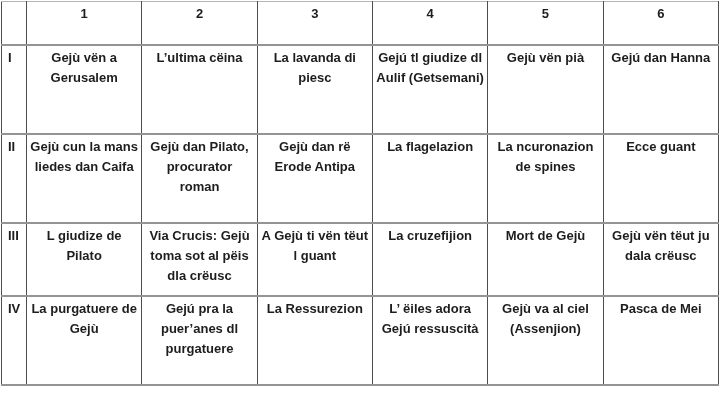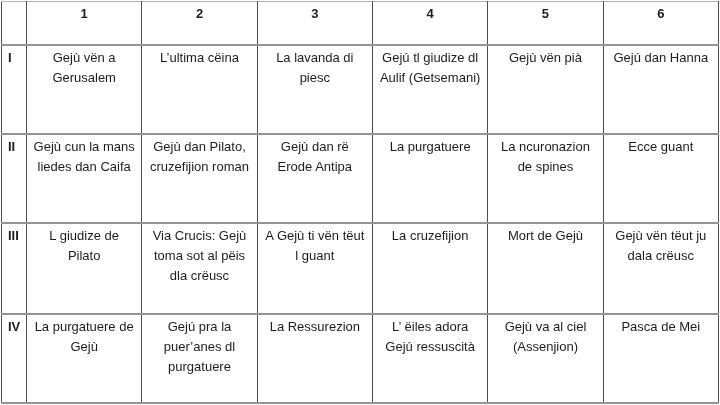--- a/index.html
+++ b/index.html
@@ -22,41 +22,41 @@
     width: 718px;
   }
   col.c-num { width: 25px; }
   th, td {
     box-sizing: border-box;
     vertical-align: top;
     text-align: center;
     color: var(--text-color, #1d1d1d);
     font-size: 13px;
     line-height: 20px;
-    font-weight: 400;
+    font-weight: 700;
     white-space: pre-line;
     padding: 2px 3px 0 3px;
     border-left: 1px solid var(--grid-vertical-line, #4d4d4d);
     border-right: 1px solid var(--grid-vertical-line, #4d4d4d);
     border-top: 2px solid var(--grid-horizontal-line, #949494);
     border-bottom: 2px solid var(--grid-horizontal-line, #949494);
   }
   tr.header-row th,
   tr.header-row td {
     border-top: 1px solid #b5b5b5;
     font-weight: 700;
     height: 43px;
   }
   th.numeral {
     font-weight: 700;
     text-align: left;
     padding-left: 6px;
   }
   tr.body-row    { height: 89px; }
-  tr.body-row-3  { height: 91px; }
+  tr.body-row-3  { height: 73px; }
 </style>
 </head>
 <body>
 
 <div class="slide">
   <table class="grid">
     <colgroup>
       <col class="c-num">
       <col>
         <col>
@@ -87,24 +87,24 @@
 Aulif (Getsemani)</td>
         <td>Gejù vën pià</td>
         <td>Gejú dan Hanna</td>
       </tr>
 
       <tr class="body-row">
         <th class="numeral">II</th>
         <td>Gejù cun la mans
 liedes dan Caifa</td>
         <td>Gejù dan Pilato,
-cruzefijion roman</td>
+procurator roman</td>
         <td>Gejù dan rë
 Erode Antipa</td>
-        <td>La purgatuere</td>
+        <td>La flagelazion</td>
         <td>La ncuronazion
 de spines</td>
         <td>Ecce guant</td>
       </tr>
 
       <tr class="body-row body-row-3">
         <th class="numeral">III</th>
         <td>L giudize de
 Pilato</td>
         <td>Via Crucis: Gejù

